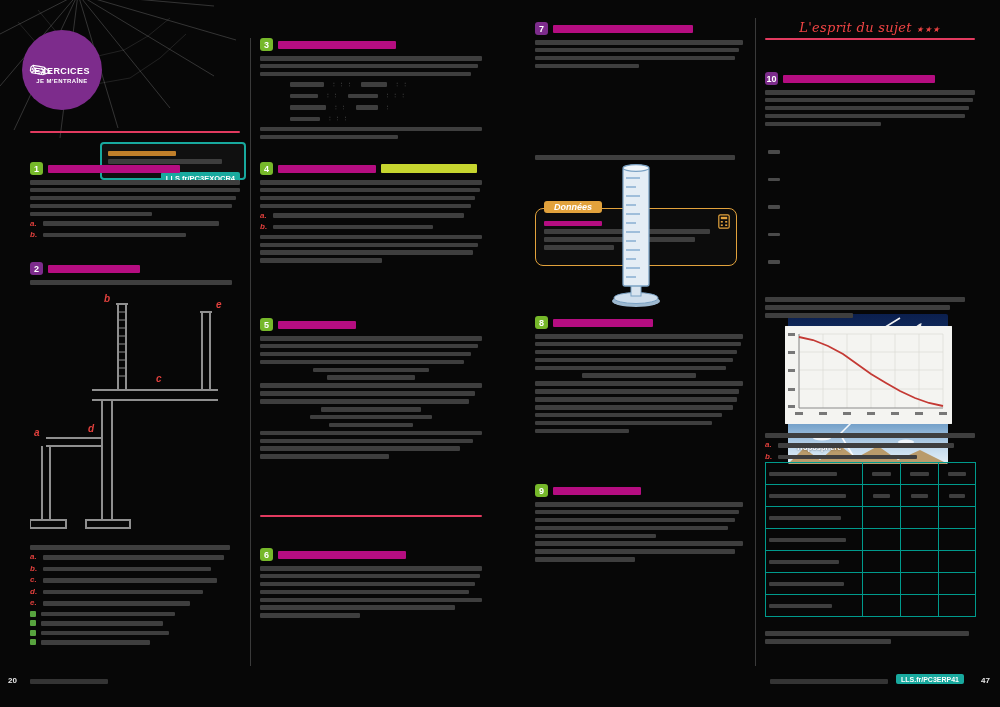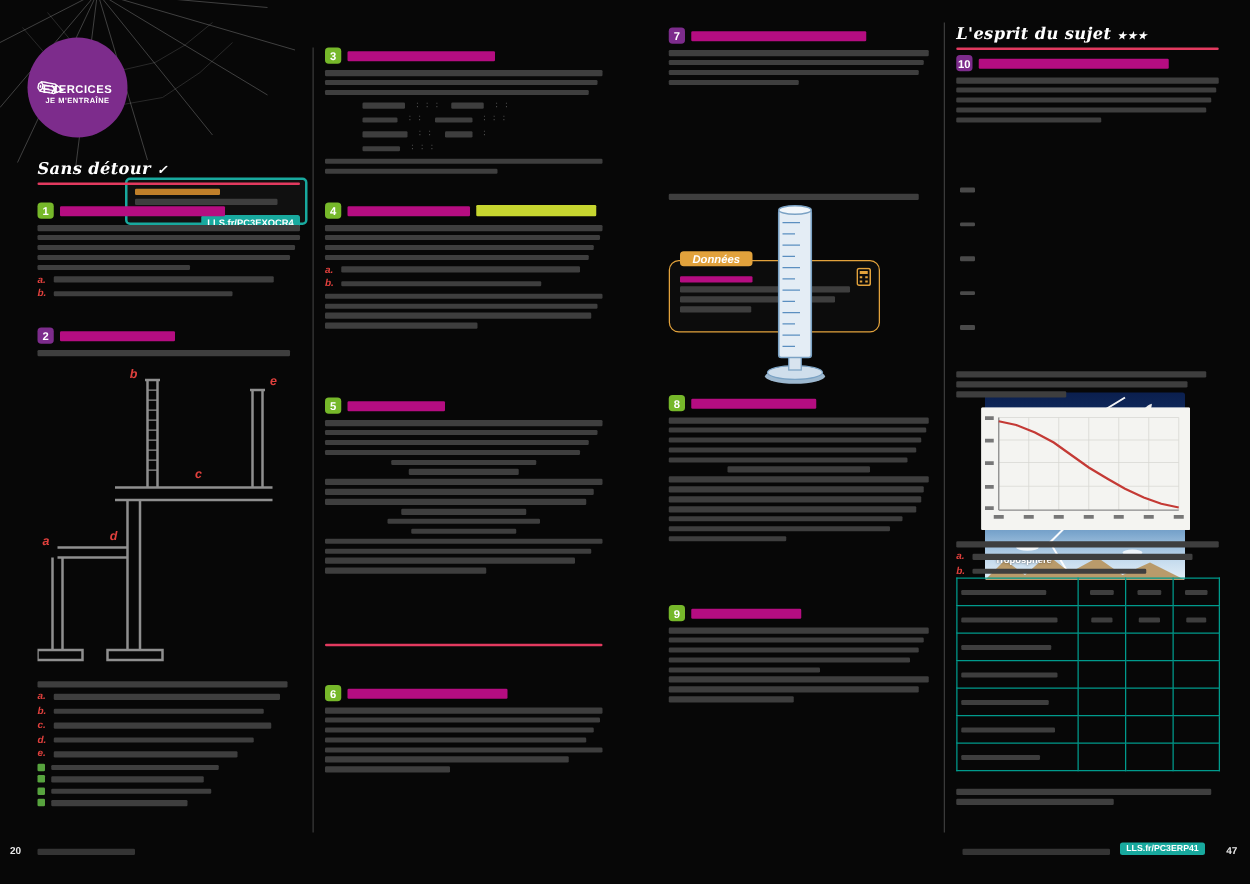--- a/index.html
+++ b/index.html
@@ -20,21 +20,21 @@
   
   .ex-head{display:flex;align-items:center;gap:5px;margin:0 0 5px 0;}
   .badge{min-width:13px;height:13px;border-radius:3px;color:#fff;font-size:9px;font-weight:bold;
          display:flex;align-items:center;justify-content:center;padding:0 1px;box-sizing:border-box;}
   .badge.green{background:#76b82a;}
   .badge.purple{background:#7d2c8c;}
   .title-bar{height:8px;background:#b50d81;border-radius:1px;}
   .tag-lime{height:9px;background:#c6d52f;border-radius:1px;}
 
   
-  .sec{color:#ffffff;font-weight:bold;font-style:italic;font-size:13px;
+  .sec{color:#ef4444;font-weight:normal;font-style:italic;font-size:13px;text-align:center;
        font-family:"DejaVu Serif",serif;letter-spacing:.3px;}
   .sec-rule{height:2px;background:#e23a5f;margin-top:3px;border-radius:1px;}
 
   .vdiv{width:1px;background:#3a3a3a;}
 
   
   .hb{width:80px;height:80px;border-radius:50%;background:#7d2c8c;position:relative;
       display:flex;flex-direction:column;align-items:center;justify-content:center;color:#fff;}
   .hb .t1{font-size:9px;font-weight:bold;letter-spacing:.4px;margin-top:10px;}
   .hb .t2{font-size:6px;font-weight:bold;letter-spacing:.4px;margin-top:2px;}
@@ -103,22 +103,20 @@
 <div class="abs method-box" style="left:100px;top:62px;width:146px;height:38px;">
   <div class="orange-bar" style="width:52%;"></div>
   <div class="rl" style="width:88%;margin:3px 0;"></div>
   <div class="lls-badge" style="position:absolute;right:4px;bottom:-6px;">LLS.fr/PC3EXOCR4</div>
 </div>
 
 <div class="abs vdiv" style="left:250px;top:38px;height:628px;"></div>
 <div class="abs vdiv" style="left:755px;top:18px;height:648px;"></div>
 
 <div class="abs" style="left:30px;top:128px;width:210px;">
-  <div class="sec"><span>Sans détour</span>
-    <span style="font-size:10px;">✓</span></div>
   <div class="sec-rule"></div>
 </div>
 
 <div class="abs" style="left:30px;top:162px;width:210px;">
   <div class="ex-head">
     <span class="badge green">1</span>
     <div class="title-bar" style="width:132px;"></div>
   </div>
   <div>
       <div class="rl" style="width: 100%;"></div>
@@ -350,21 +348,21 @@
     <div class="title-bar" style="width:140px;"></div>
   </div>
   <div>
       <div class="rl" style="width: 100%;"></div>
       <div class="rl" style="width: 98%;"></div>
       <div class="rl" style="width: 96%;"></div>
       <div class="rl" style="width: 50%;"></div>
     </div>
 </div>
 
-<div class="abs donnees" style="left:535px;top:90px;width:169px;height:58px;">
+<div class="abs donnees" style="left:535px;top:90px;width:202px;height:58px;">
   <div class="tab">Données</div>
   <svg style="position:absolute;right:6px;top:5px;" width="12" height="15">
     <rect x="0.8" y="0.8" width="10.4" height="13.4" rx="1.5" fill="none" stroke="#e2a23c" stroke-width="1.2"></rect>
     <rect x="2.8" y="2.8" width="6.4" height="2.4" fill="#e2a23c"></rect>
     <g fill="#e2a23c">
         <rect x="2.8" y="7" width="2" height="1.6"></rect>
         <rect x="7.2" y="7" width="2" height="1.6"></rect>
     <rect x="2.8" y="10.4" width="2" height="1.6"></rect>
         <rect x="7.2" y="10.4" width="2" height="1.6"></rect>
       </g>
@@ -443,21 +441,21 @@
       <div class="rl" style="width: 48%;"></div>
     </div>
 </div>
 
 <div class="abs" style="left:765px;top:20px;width:210px;">
   <div class="sec"><span>L'esprit du sujet</span>
     <span style="font-size:8px;letter-spacing:1px;">★★★</span></div>
   <div class="sec-rule"></div>
 </div>
 
-<div class="abs" style="left:765px;top:44px;width:210px;">
+<div class="abs" style="left:765px;top:72px;width:210px;">
   <div class="ex-head">
     <span class="badge purple">10</span>
     <div class="title-bar" style="width:152px;"></div>
   </div>
   <div>
       <div class="rl" style="width: 100%;"></div>
       <div class="rl" style="width: 99%;"></div>
       <div class="rl" style="width: 97%;"></div>
       <div class="rl" style="width: 95%;"></div>
       <div class="rl" style="width: 55%;"></div>

